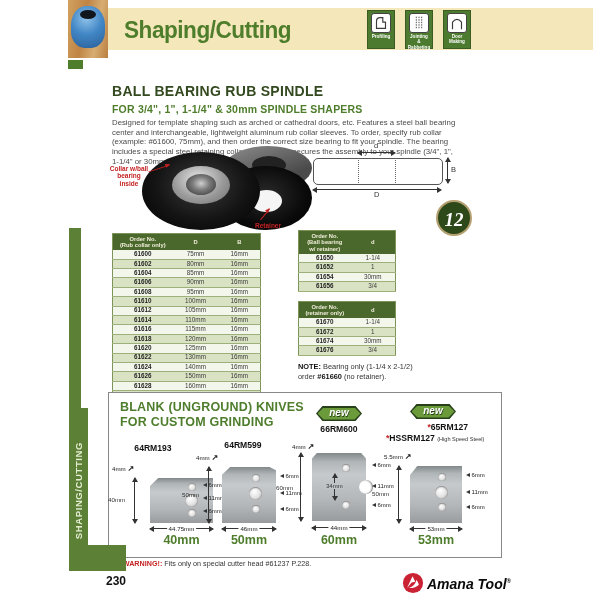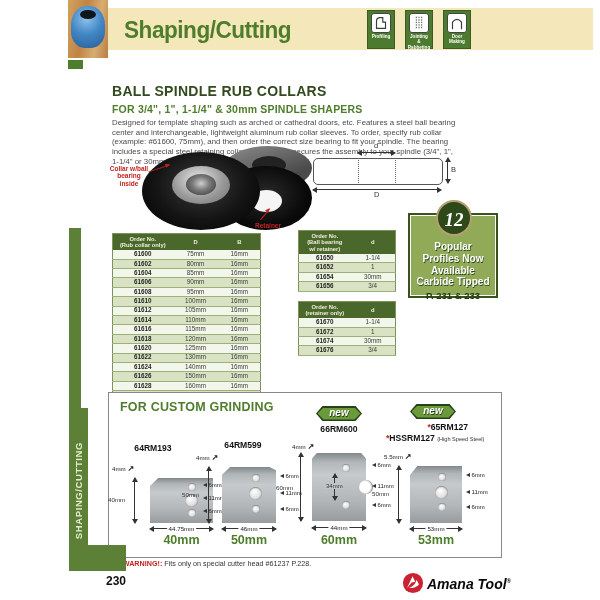--- a/index.html
+++ b/index.html
@@ -117,21 +117,21 @@
       <span class="glyph">
         <svg width="18" height="18" viewBox="0 0 20 20">
             <path d="M5 17 V9 Q10 3 15 9 V17" fill="none" stroke="#3c3c3c" stroke-width="1.3"></path>
           </svg>
       </span>
       <span class="tlabel">Door
 Making</span>
     </div>
   </div>
 
-  <div class="abs h1" style="left:112px;top:83px;">BALL SPINDLE RUB COLLARS</div>
+  <div class="abs h1" style="left:112px;top:83px;">BALL BEARING RUB SPINDLE</div>
   <div class="abs h2" style="left:112px;top:103px;">FOR 3/4", 1", 1-1/4" &amp; 30mm SPINDLE SHAPERS</div>
   <div class="abs body-text" style="left:112px;top:118px;width:345px;">Designed for template shaping such as arched or cathedral doors, etc. Features a steel ball bearing center and interchangeable, lightweight aluminum rub collar sleeves. To order, specify rub collar (example: #61600, 75mm), and then order the correct size bearing to fit your spindle. The bearing includes a special steel retaining collar that properly secures the assembly to your spindle (3/4", 1", 1-1/4" or 30mm).</div>
 
   <div class="abs" style="left:108px;top:146px;width:210px;height:90px;">
     <div class="ret-top"></div>
     <div class="retainer"></div>
     <div class="bigcollar">
       <div class="metal"></div>
       <div class="bore"></div>
     </div>
@@ -148,27 +148,20 @@
     <div class="abs dotline" style="left:53px;top:18px;height:25px;"></div>
     <div class="abs dotline" style="left:90px;top:18px;height:25px;"></div>
     <div class="abs hdim" style="left:53px;top:12px;width:37px;"></div>
     <div class="abs dimtext" style="left:69px;top:1px;">d</div>
     <div class="abs vdim" style="left:142px;top:18px;height:25px;"></div>
     <div class="abs dimtext" style="left:146px;top:25px;">B</div>
     <div class="abs hdim" style="left:8px;top:49px;width:128px;"></div>
     <div class="abs dimtext" style="left:69px;top:50px;">D</div>
   </div>
 
-  <div class="abs badge-box" style="left:408px;top:213px;width:90px;height:85px;padding-top:26px;box-sizing:border-box;">
-    <div class="badge-line">Popular</div>
-    <div class="badge-line">Profiles Now</div>
-    <div class="badge-line">Available</div>
-    <div class="badge-line">Carbide Tipped</div>
-    <div class="badge-pages">P. 231 &amp; 233</div>
-  </div>
   <div class="abs badge-circle" style="left:436px;top:200px;width:32px;height:29px;padding-top:3px;">12</div>
 
   <table class="cat abs" style="left:112px;top:233px;width:148px;">
     <colgroup>
         <col style="width:60px">
         <col style="width:46px">
         <col style="width:42px">
       </colgroup>
     <thead>
       <tr>
@@ -320,23 +313,28 @@
           <td>61674</td>
           <td>30mm</td>
         </tr>
         <tr>
           <td>61676</td>
           <td>3/4</td>
         </tr>
       </tbody>
   </table>
 
+  <div class="abs note-text" style="left:298px;top:362px;width:180px;">
+    <b>NOTE:</b><span> Bearing only (1-1/4 x 2-1/2)</span><br>
+    <span>order </span><b>#61660</b><span> (no retainer).</span>
+  </div>
 
   <div class="abs kbox" style="left:108px;top:392px;width:392px;height:164px;"></div>
   <div class="abs ktitle" style="left:120px;top:400px;">
+    <div>BLANK (UNGROUND) KNIVES</div>
     <div>FOR CUSTOM GRINDING</div>
   </div>
 
   <div class="ribbon" style="left:316px;top:406px;">
     <div class="outer"></div>
       <div class="inner"></div>
     <div class="txt">new</div>
   </div>
   <div class="ribbon" style="left:410px;top:404px;">
     <div class="outer"></div>

